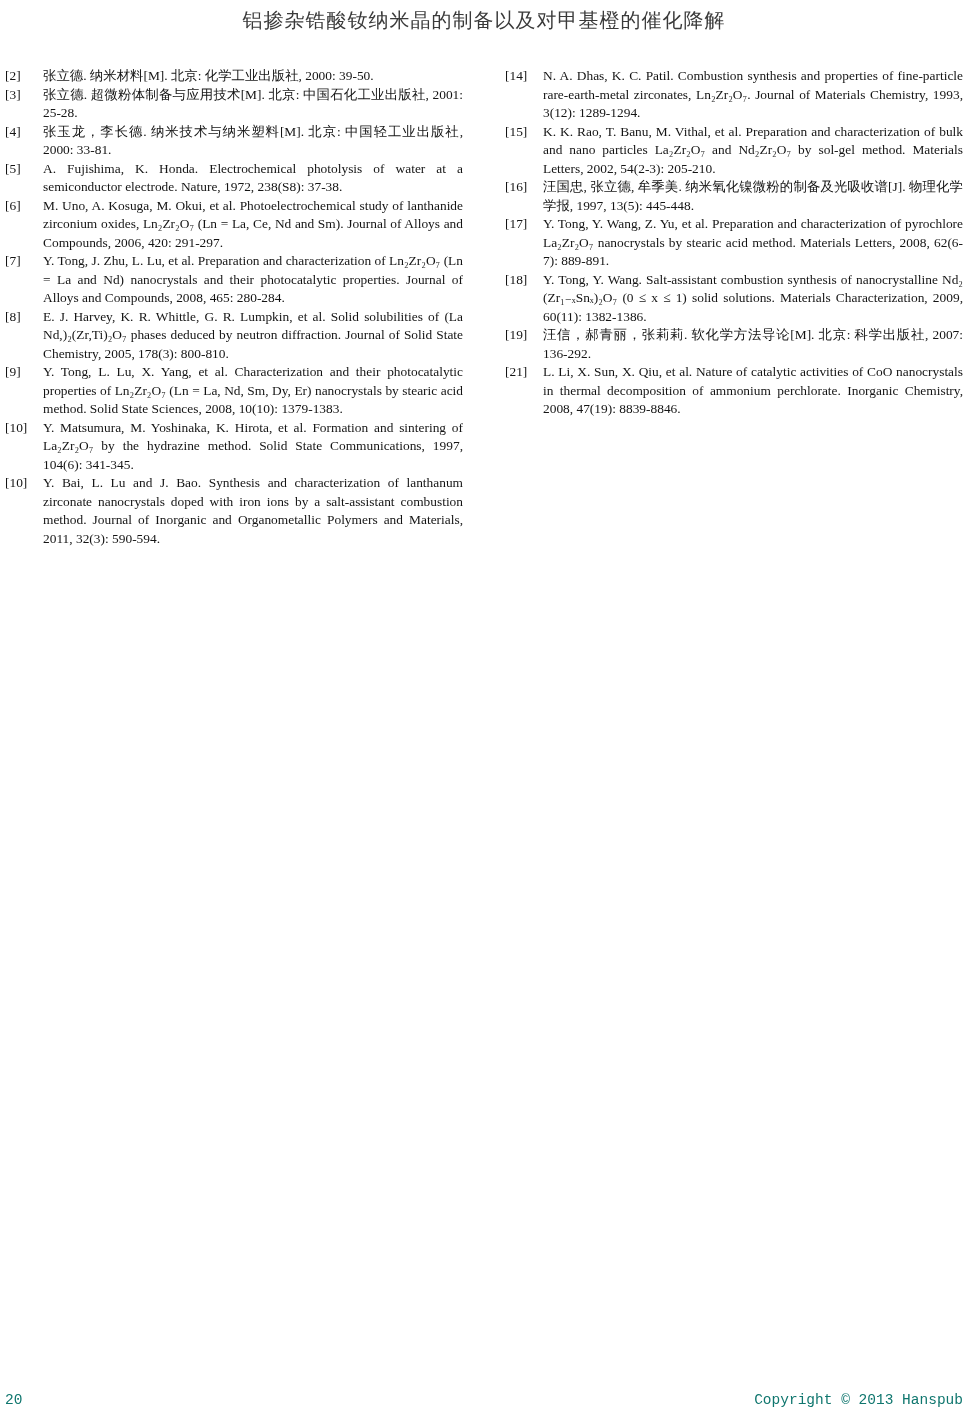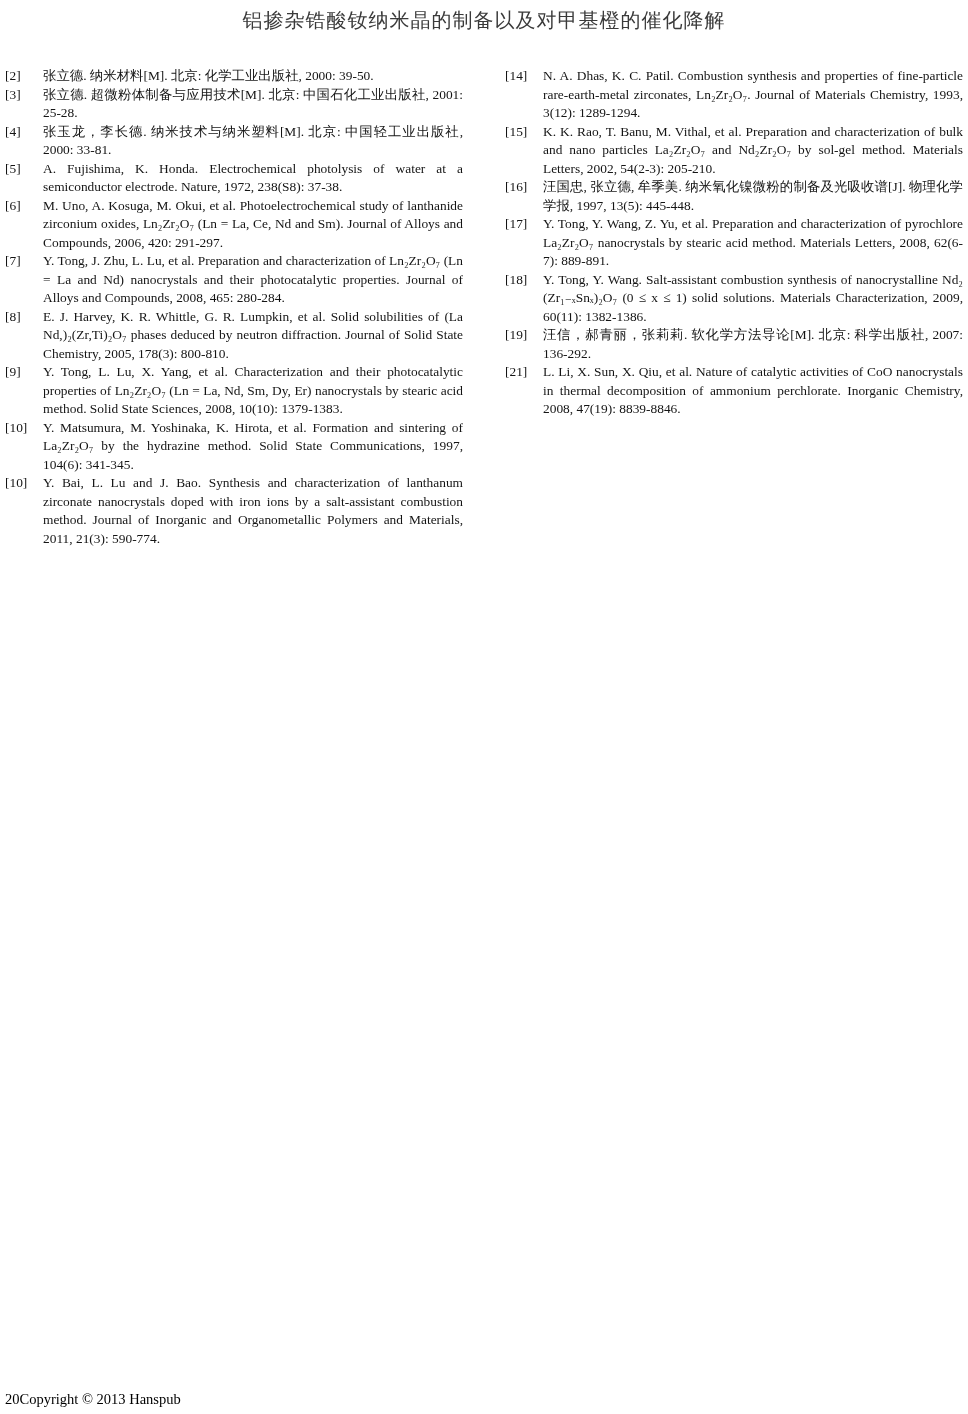--- a/index.html
+++ b/index.html
@@ -44,41 +44,43 @@
     position: absolute;
     left: 0;
     top: 0;
   }
   .page-footer {
     position: absolute;
     left: 5px;
     right: 5px;
     bottom: 6px;
     display: flex;
+    justify-content: space-between;
     font-size: 14.5px;
-    color: #000000;
+    color: #0f766e;
+    font-family: Liberation Mono, monospace;
   }
 </style>
 </head>
 <body>
 
 <div class="page-header">铝掺杂锆酸钕纳米晶的制备以及对甲基橙的催化降解</div>
 
 <div class="columns">
   <div class="col">
       <div class="ref"><span class="ref-label">[2]</span><span>张立德. 纳米材料[M]. 北京: 化学工业出版社, 2000: 39-50.</span></div>
       <div class="ref"><span class="ref-label">[3]</span><span>张立德. 超微粉体制备与应用技术[M]. 北京: 中国石化工业出版社, 2001: 25-28.</span></div>
       <div class="ref"><span class="ref-label">[4]</span><span>张玉龙，李长德. 纳米技术与纳米塑料[M]. 北京: 中国轻工业出版社, 2000: 33-81.</span></div>
       <div class="ref"><span class="ref-label">[5]</span><span>A. Fujishima, K. Honda. Electrochemical photolysis of water at a semiconductor electrode. Nature, 1972, 238(S8): 37-38.</span></div>
       <div class="ref"><span class="ref-label">[6]</span><span>M. Uno, A. Kosuga, M. Okui, et al. Photoelectrochemical study of lanthanide zirconium oxides, Ln₂Zr₂O₇ (Ln = La, Ce, Nd and Sm). Journal of Alloys and Compounds, 2006, 420: 291-297.</span></div>
       <div class="ref"><span class="ref-label">[7]</span><span>Y. Tong, J. Zhu, L. Lu, et al. Preparation and characterization of Ln₂Zr₂O₇ (Ln = La and Nd) nanocrystals and their photocatalytic properties. Journal of Alloys and Compounds, 2008, 465: 280-284.</span></div>
       <div class="ref"><span class="ref-label">[8]</span><span>E. J. Harvey, K. R. Whittle, G. R. Lumpkin, et al. Solid solubilities of (La Nd,)₂(Zr,Ti)₂O₇ phases deduced by neutron diffraction. Journal of Solid State Chemistry, 2005, 178(3): 800-810.</span></div>
       <div class="ref"><span class="ref-label">[9]</span><span>Y. Tong, L. Lu, X. Yang, et al. Characterization and their photocatalytic properties of Ln₂Zr₂O₇ (Ln = La, Nd, Sm, Dy, Er) nanocrystals by stearic acid method. Solid State Sciences, 2008, 10(10): 1379-1383.</span></div>
       <div class="ref"><span class="ref-label">[10]</span><span>Y. Matsumura, M. Yoshinaka, K. Hirota, et al. Formation and sintering of La₂Zr₂O₇ by the hydrazine method. Solid State Communications, 1997, 104(6): 341-345.</span></div>
-      <div class="ref"><span class="ref-label">[10]</span><span>Y. Bai, L. Lu and J. Bao. Synthesis and characterization of lanthanum zirconate nanocrystals doped with iron ions by a salt-assistant combustion method. Journal of Inorganic and Organometallic Polymers and Materials, 2011, 21(3): 590-774.</span></div>
+      <div class="ref"><span class="ref-label">[10]</span><span>Y. Bai, L. Lu and J. Bao. Synthesis and characterization of lanthanum zirconate nanocrystals doped with iron ions by a salt-assistant combustion method. Journal of Inorganic and Organometallic Polymers and Materials, 2011, 32(3): 590-594.</span></div>
     </div>
   <div class="col">
       <div class="ref"><span class="ref-label">[14]</span><span>N. A. Dhas, K. C. Patil. Combustion synthesis and properties of fine-particle rare-earth-metal zirconates, Ln₂Zr₂O₇. Journal of Materials Chemistry, 1993, 3(12): 1289-1294.</span></div>
       <div class="ref"><span class="ref-label">[15]</span><span>K. K. Rao, T. Banu, M. Vithal, et al. Preparation and characterization of bulk and nano particles La₂Zr₂O₇ and Nd₂Zr₂O₇ by sol-gel method. Materials Letters, 2002, 54(2-3): 205-210.</span></div>
       <div class="ref"><span class="ref-label">[16]</span><span>汪国忠, 张立德, 牟季美. 纳米氧化镍微粉的制备及光吸收谱[J]. 物理化学学报, 1997, 13(5): 445-448.</span></div>
       <div class="ref"><span class="ref-label">[17]</span><span>Y. Tong, Y. Wang, Z. Yu, et al. Preparation and characterization of pyrochlore La₂Zr₂O₇ nanocrystals by stearic acid method. Materials Letters, 2008, 62(6-7): 889-891.</span></div>
       <div class="ref"><span class="ref-label">[18]</span><span>Y. Tong, Y. Wang. Salt-assistant combustion synthesis of nanocrystalline Nd₂ (Zr₁₋ₓSnₓ)₂O₇ (0 ≤ x ≤ 1) solid solutions. Materials Characterization, 2009, 60(11): 1382-1386.</span></div>
       <div class="ref"><span class="ref-label">[19]</span><span>汪信，郝青丽，张莉莉. 软化学方法导论[M]. 北京: 科学出版社, 2007: 136-292.</span></div>
       <div class="ref"><span class="ref-label">[21]</span><span>L. Li, X. Sun, X. Qiu, et al. Nature of catalytic activities of CoO nanocrystals in thermal decomposition of ammonium perchlorate. Inorganic Chemistry, 2008, 47(19): 8839-8846.</span></div>
     </div>

